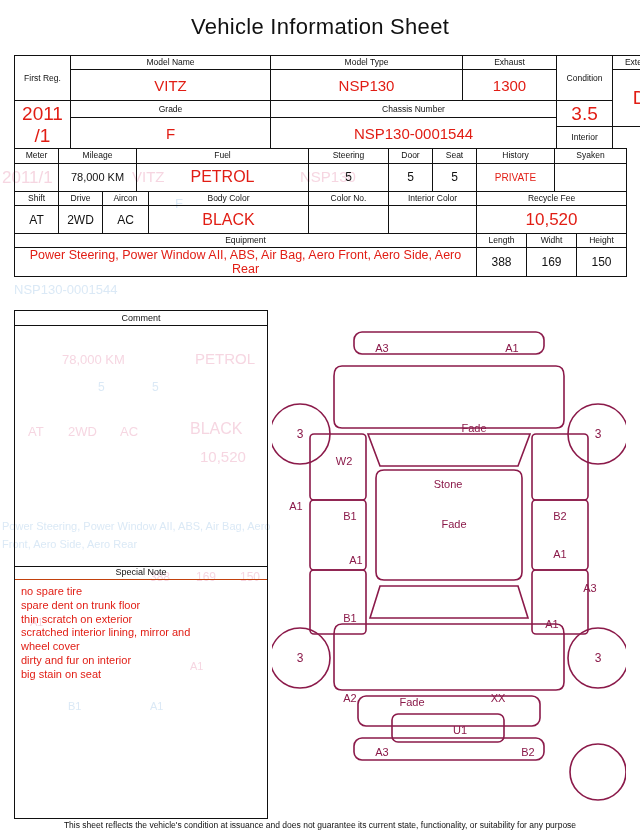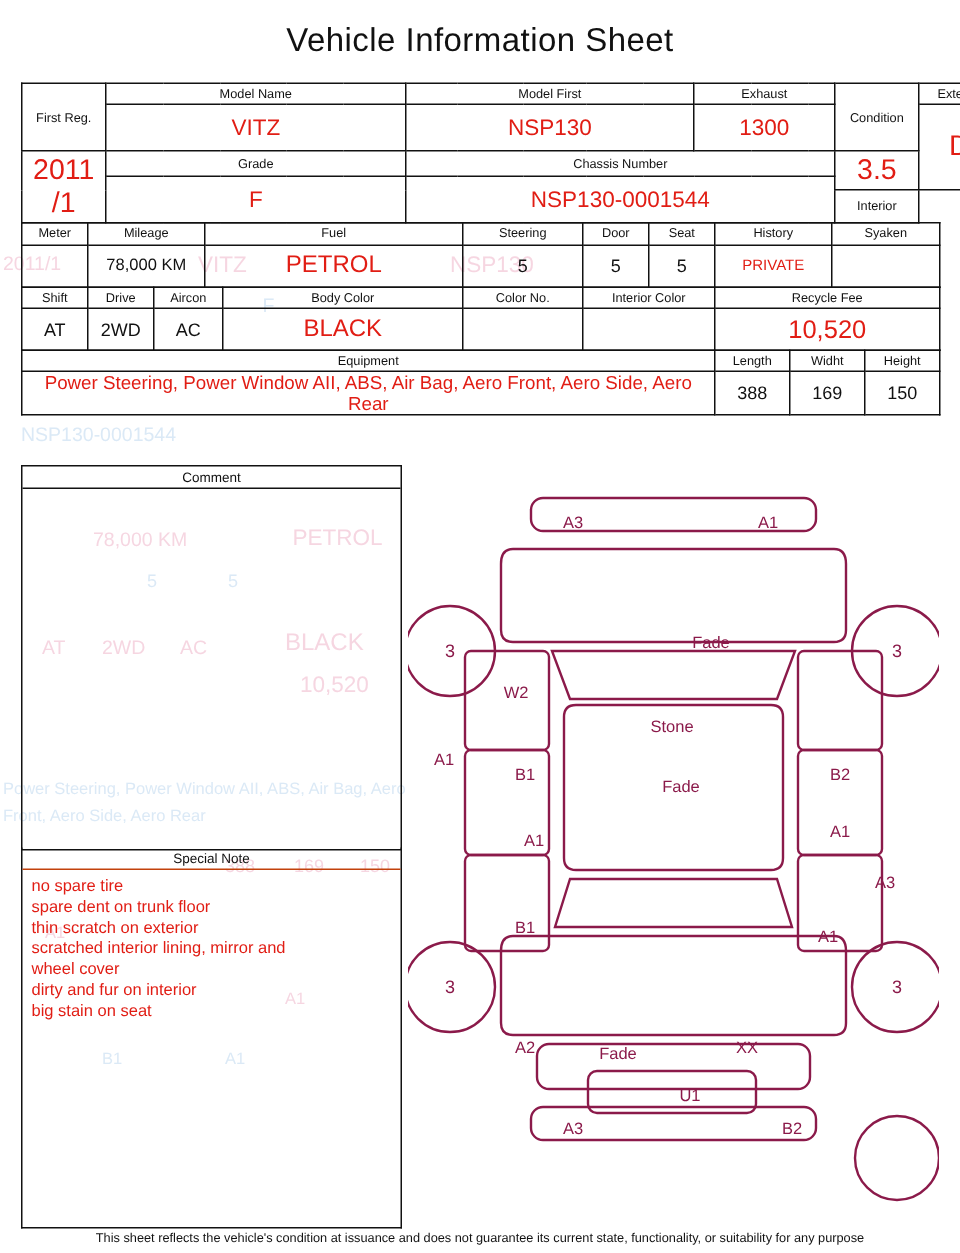--- a/index.html
+++ b/index.html
@@ -46,21 +46,21 @@
   .footnote{position:absolute;left:14px;top:820px;width:612px;text-align:center;font-size:8.5px;color:#111;}
 </style>
 </head>
 <body>
 
 <div class="sheet">
 
   <div class="title">Vehicle Information Sheet</div>
 
   <div>
-    <div class="wm pink" style="left:2px;top:168px;font-size:13px;">2011/1</div>
+    <div class="wm pink" style="left:2px;top:168px;font-size:17px;">2011/1</div>
     <div class="wm pink" style="left:132px;top:168px;font-size:15px;">VITZ</div>
     <div class="wm pink" style="left:300px;top:168px;font-size:15px;">NSP130</div>
     <div class="wm" style="left:175px;top:196px;font-size:13px;">F</div>
     <div class="wm" style="left:14px;top:282px;font-size:13px;">NSP130-0001544</div>
     <div class="wm pink" style="left:62px;top:352px;font-size:13px;">78,000 KM</div>
     <div class="wm pink" style="left:195px;top:350px;font-size:15px;">PETROL</div>
     <div class="wm" style="left:98px;top:380px;font-size:12px;">5</div>
     <div class="wm" style="left:152px;top:380px;font-size:12px;">5</div>
     <div class="wm pink" style="left:28px;top:424px;font-size:13px;">AT</div>
     <div class="wm pink" style="left:68px;top:424px;font-size:13px;">2WD</div>
@@ -101,21 +101,21 @@
 
       <tbody>
           <tr>
         <td rowspan="2" style="height:21px">
               <div class="lbl">First Reg.</div>
             </td>
         <td colspan="5">
               <div class="lbl">Model Name</div>
             </td>
         <td colspan="5">
-              <div class="lbl">Model First</div>
+              <div class="lbl">Model Type</div>
             </td>
         <td colspan="3">
               <div class="lbl">Exhaust</div>
             </td>
         <td rowspan="2">
               <div class="lbl">Condition</div>
             </td>
         <td>
               <div class="lbl">Exterior</div>
             </td>

